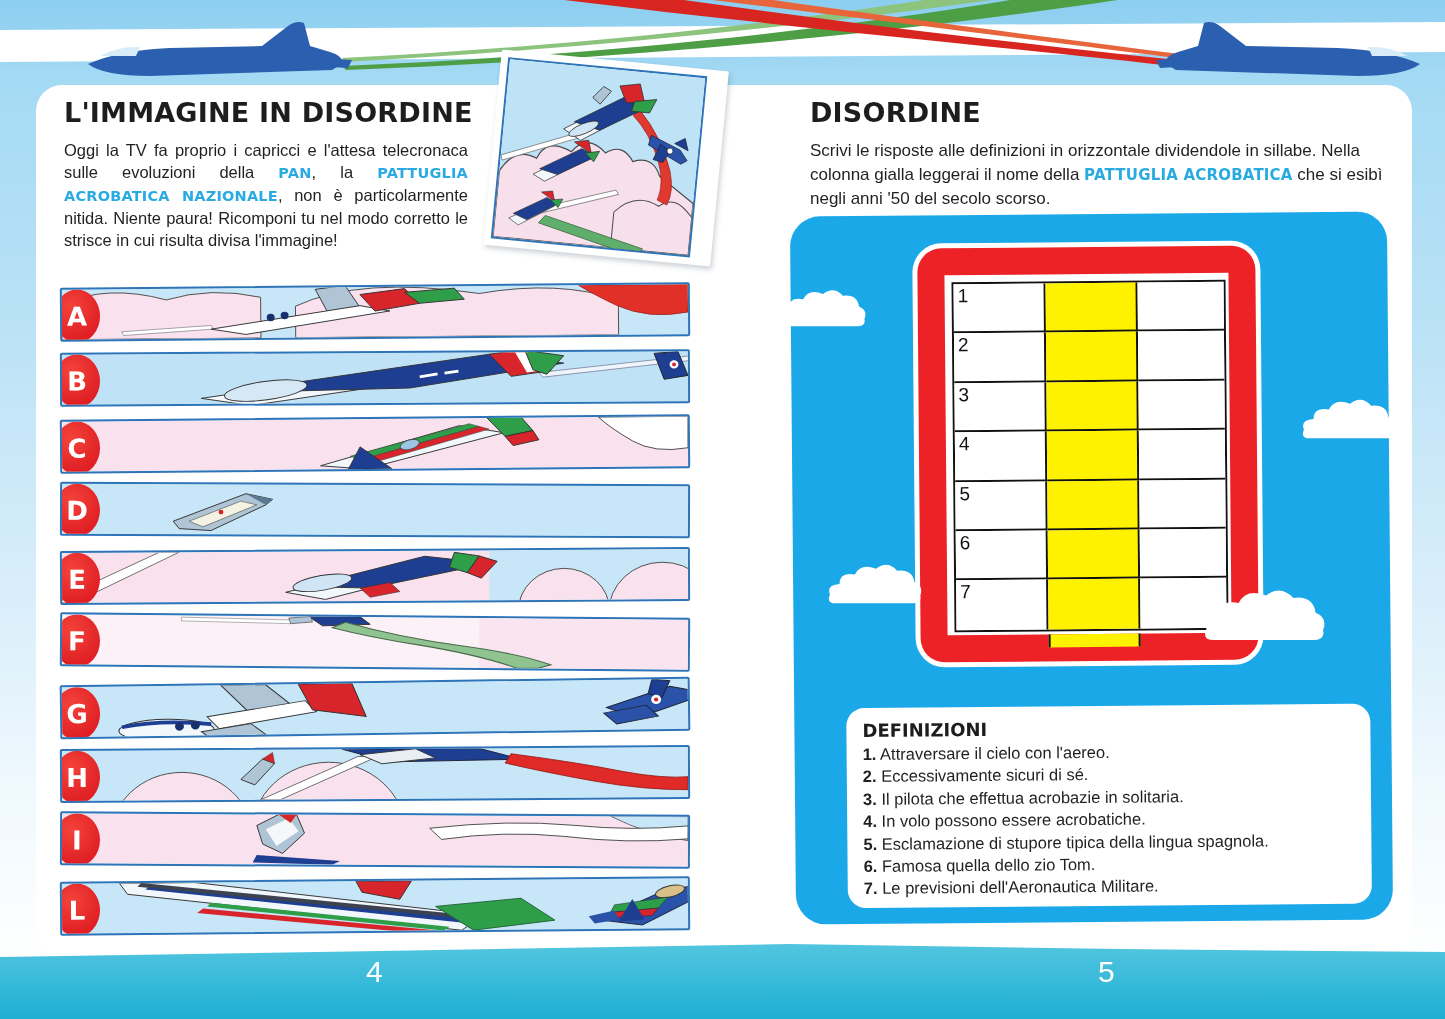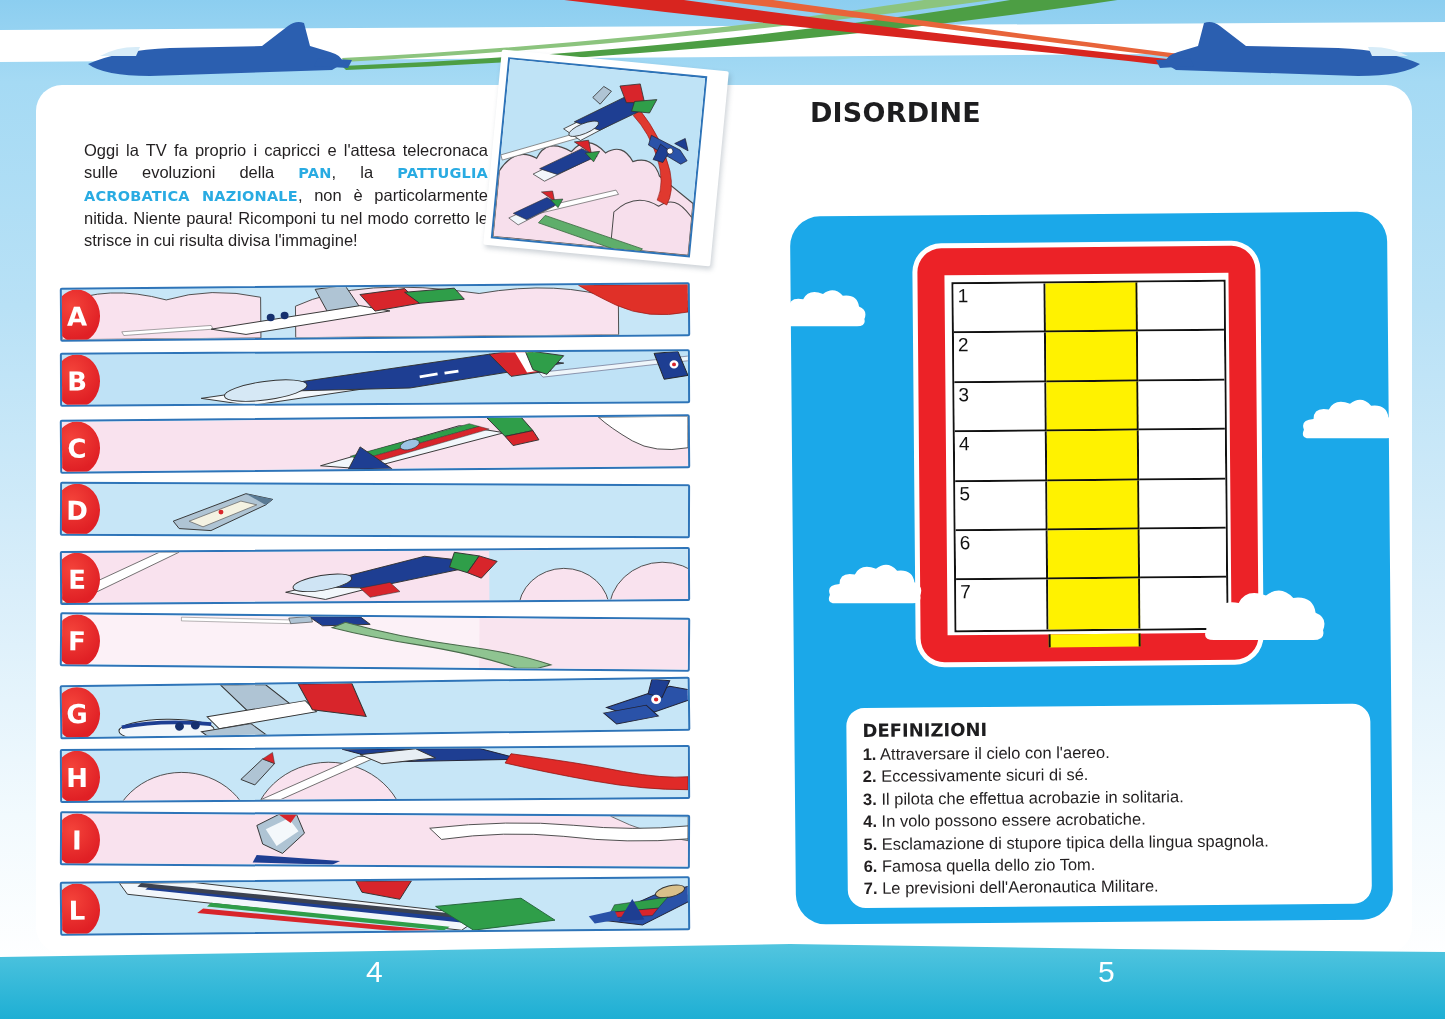--- a/index.html
+++ b/index.html
@@ -2,21 +2,21 @@
 <html><head>
 <meta charset="utf-8">
 <style>
   html,body{margin:0;padding:0;background:#8fcff0;}
   #stage{position:relative;width:1445px;height:1019px;overflow:hidden;
          font-family:"Liberation Sans",sans-serif;
          background:linear-gradient(180deg,#8ccef0 0%,#a5daf4 8%,#b8e1f6 30%,#d9eefa 58%,#f2fafe 80%,#ffffff 95%);}
   .abs{position:absolute;}
   .comic{font-family:"DejaVu Sans",sans-serif;font-weight:800;color:#1d1d1f;}
   .page-title{font-size:27px;letter-spacing:.2px;white-space:nowrap;}
-  .body-text{font-size:16.5px;line-height:22px;color:#221f20;text-align:justify;margin-left:20px;}
+  .body-text{font-size:16.5px;line-height:22px;color:#221f20;text-align:justify;}
   .accent{font-family:"DejaVu Sans",sans-serif;font-weight:800;color:#29ABE2;font-size:14.5px;letter-spacing:.2px;}
   
   #spread{left:36px;top:85px;width:1376px;height:868px;background:#fff;border-radius:26px;}
   
   .strip{left:60px;width:630px;height:54px;background:#c7e6f7;border:2.5px solid #2e74b8;
          border-radius:2px;box-sizing:border-box;overflow:hidden;}
   .strip svg{display:block;width:100%;height:100%;}
   .badge{width:46px;height:53px;border-radius:50%;background:radial-gradient(circle at 38% 32%,#f4433a,#e02025 70%);
          display:flex;align-items:center;justify-content:center;z-index:5;}
   .badge span{font-family:"DejaVu Sans",sans-serif;font-weight:800;color:#fff;font-size:26px;line-height:1;}
@@ -66,20 +66,21 @@
       <path d="M100,56 Q118,46 140,47 L136,56 Z" fill="#d7ecf8"></path>
     </g>
 
     <g transform="translate(1508,0) scale(-1,1)" fill="#2b5fb0">
       <path d="M88,64 Q120,50 170,48 L262,46 L288,26 Q296,20 304,23 L310,46 L330,52 Q344,56 342,64 L332,70 L150,76 Q104,76 88,64 Z"></path>
       <path d="M318,58 L352,60 L348,68 L314,66 Z"></path>
       <path d="M100,56 Q118,46 140,47 L136,56 Z" fill="#d7ecf8"></path>
     </g>
   </svg>
 
+  <div class="abs comic page-title" style="left:64px;top:97px;z-index:3">L'IMMAGINE IN DISORDINE</div>
 
   <div class="abs body-text" style="left:64px;top:139px;width:404px;z-index:3">
     <span>Oggi la TV fa proprio i capricci e l'attesa telecronaca sulle evoluzioni della </span><span class="accent">PAN</span><span>, la </span><span class="accent">PATTUGLIA ACROBATICA NAZIONALE</span><span>, non è particolarmente nitida. Niente paura! Ricomponi tu nel modo corretto le strisce in cui risulta divisa l'immagine!</span>
   </div>
 
   <div class="abs" id="thumb" style="z-index:4">
     <svg width="196" height="178" viewBox="0 0 196 178">
       <rect width="196" height="178" fill="#bfe3f6"></rect>
       <path d="M0,112 Q14,86 36,96 Q44,74 70,86 Q84,66 104,84 Q120,72 132,90 Q152,82 160,102 L196,126 L196,178 L0,178 Z" fill="#f7dfec" stroke="#4a4a4a" stroke-width="1.2"></path>
       <path d="M118,142 Q138,120 162,132 Q176,120 190,134 L196,140 L196,178 L118,178 Z" fill="#f7dfec" stroke="#4a4a4a" stroke-width="1"></path>
@@ -294,20 +295,23 @@
       <path d="M560,46 L574,22 L586,44 Z" fill="#1e3e92"></path>
       <path d="M530,40 L556,34 L560,44 L536,48 Z" fill="#2a52a8"></path>
     </svg>
     <div class="abs badge" style="left:-8px;top:0px">
         <span>L</span>
       </div>
   </div>
 
   <div class="abs comic page-title" style="left:810px;top:97px;z-index:3">DISORDINE</div>
 
+  <div class="abs body-text" style="left:810px;top:139px;width:600px;font-size:17px;line-height:23.5px;text-align:left;z-index:3">
+    <span>Scrivi le risposte alle definizioni in orizzontale dividendole in sillabe. Nella colonna gialla leggerai il nome della </span><span class="accent" style="font-size:15px">PATTUGLIA ACROBATICA</span><span> che si esibì negli anni '50 del secolo scorso.</span>
+  </div>
 
   <div class="abs" id="panel" style="z-index:3">
 
     <div class="abs" id="frame">
       <div class="abs" id="grid">
         <div class="cell c1"><span class="cellnum">1</span></div>
         <div class="cell c2 yellow"></div>
         <div class="cell c3"></div>
         <div class="cell c1"><span class="cellnum">2</span></div>
         <div class="cell c2 yellow"></div>

